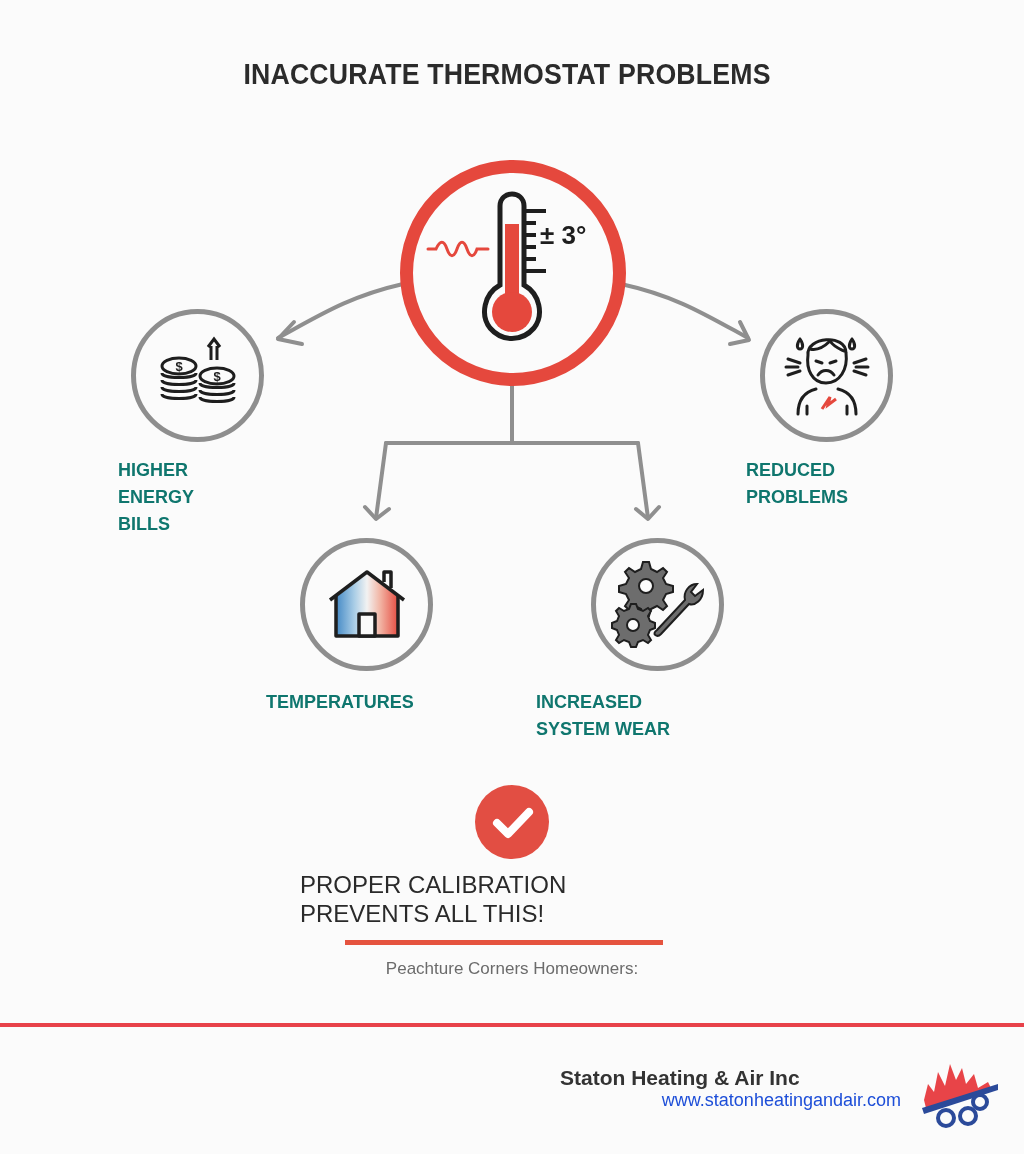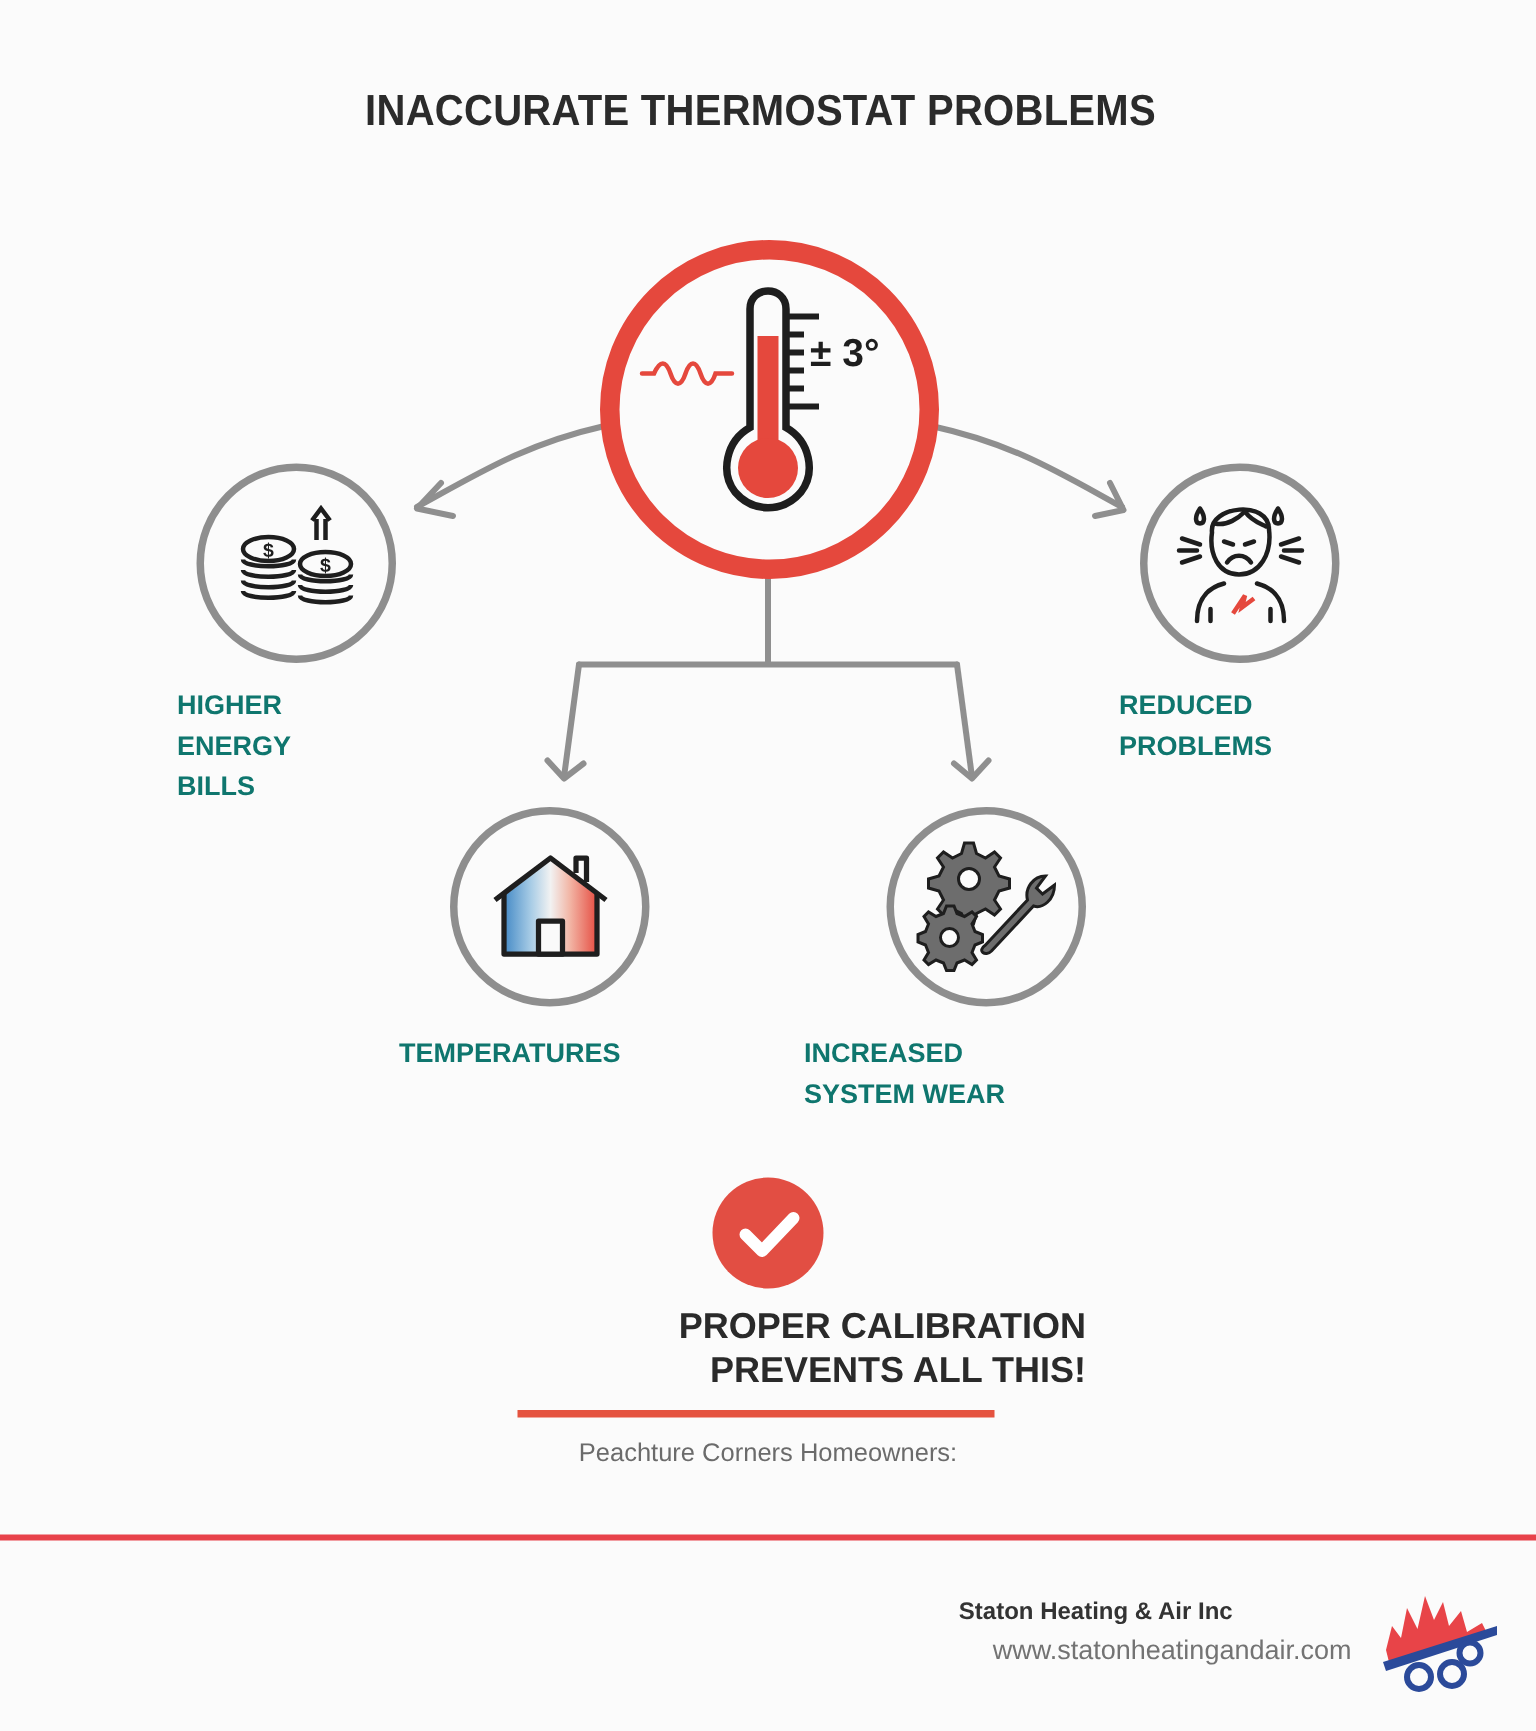--- a/index.html
+++ b/index.html
@@ -21,30 +21,30 @@
     border-radius:50%; box-sizing:border-box; border:5px solid #8e8e8e; background:#fbfbfb;
   }
   .main-circle {
     left:400px; top:160px; width:226px; height:226px; border:13px solid #e5483d; border-radius:50%;
     box-sizing:border-box; background:#fbfbfb;
   }
   .check {
     left:475px; top:785px; width:74px; height:74px; border-radius:50%; background:#e24e43;
   }
   .cta {
-    left:300px; top:870px; width:424px; text-align:right; font-weight:bold;
+    left:300px; top:870px; width:424px; text-align:left; font-weight:normal;
     font-size:24px; line-height:29px; color:#2a2a2a;
   }
   .cta-bar { left:345px; top:940px; width:318px; height:5px; background:#e5533f; }
   .sub {
     left:300px; top:957px; width:424px; text-align:center; font-size:17px; line-height:23px; color:#6b6b6b;
   }
   .footer-line { left:0; top:1023px; width:1024px; height:4px; background:#e8424a; }
-  .company { left:560px; top:1066px; width:341px; text-align:center; font-weight:bold; font-size:16px; color:#333; }
-  .url { left:560px; top:1090px; width:341px; text-align:right; font-size:18px; color:#737373; }
+  .company { left:560px; top:1066px; width:341px; text-align:left; font-weight:bold; font-size:21px; color:#333; }
+  .url { left:560px; top:1090px; width:341px; text-align:right; font-size:18px; color:#1d4ed8; }
   svg { display:block; }
 </style>
 </head>
 <body>
 
 <div class="abs title">INACCURATE THERMOSTAT PROBLEMS</div>
 
 <svg class="abs" style="left:0;top:0" width="1024" height="1154">
   <g stroke="#8f8f8f" stroke-width="4" fill="none" stroke-linecap="round" stroke-linejoin="round">
 

